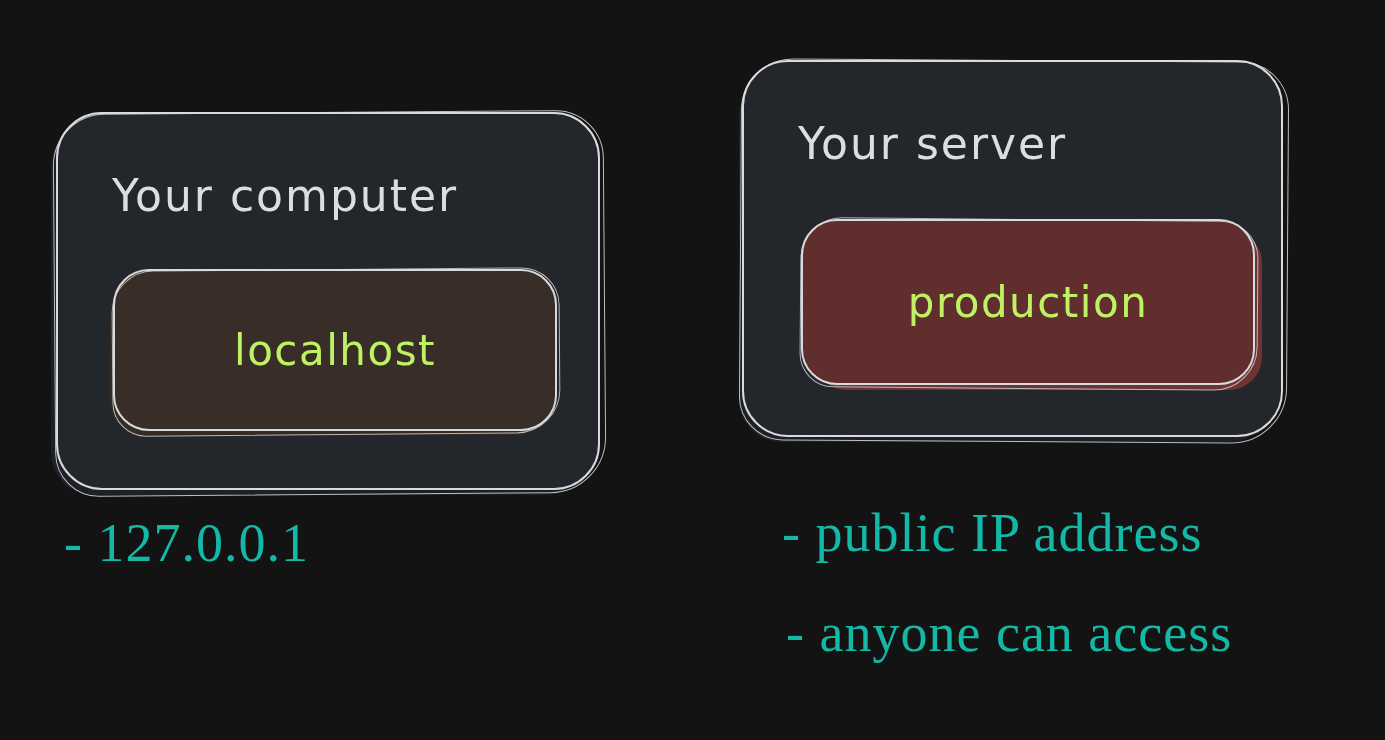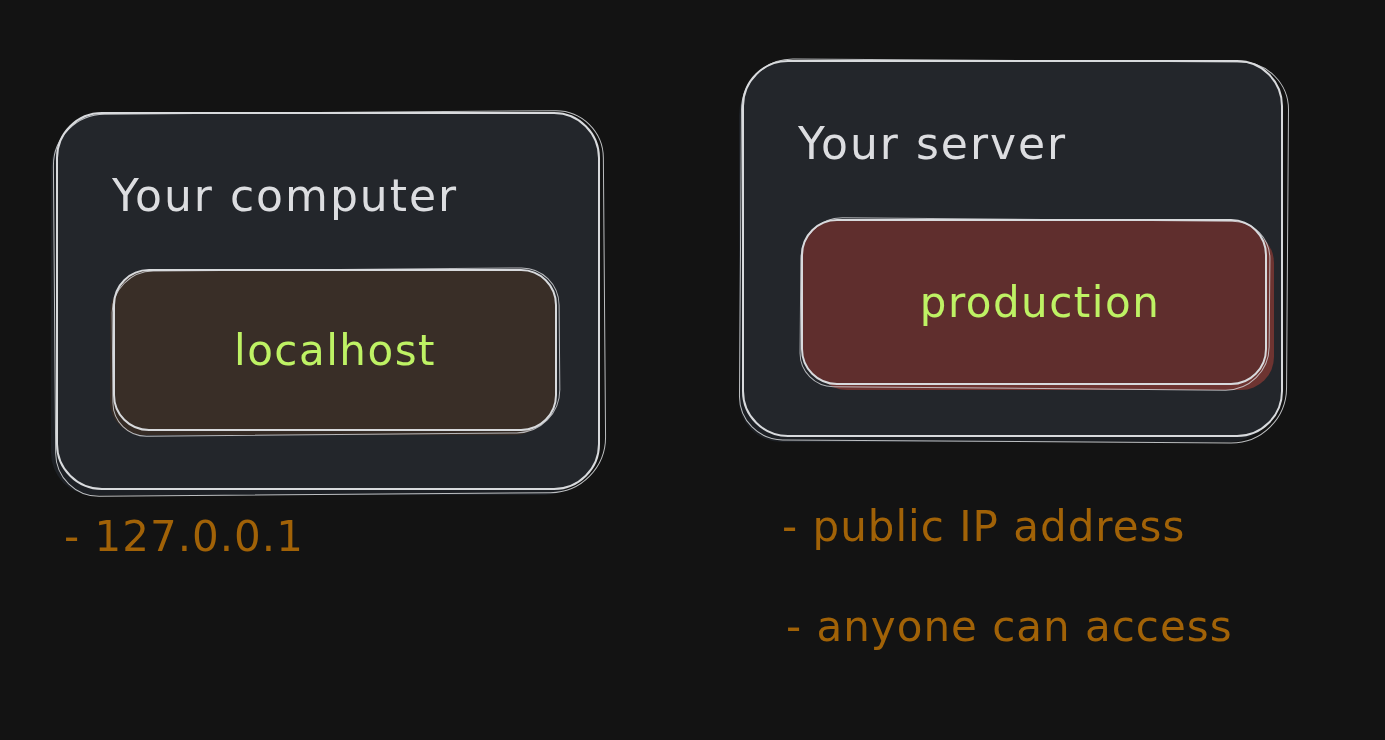--- a/index.html
+++ b/index.html
@@ -84,45 +84,46 @@
   #localhost-box::before { transform: rotate(-0.5deg); }
   #production-box {
     left: 57px; top: 157px;
     width: 450px; height: 162px;
     box-shadow: 10px 8px 0 -3px #6e3431;
   }
 
   
   .note {
     position: absolute;
-    font-size: 42px;
+    font-size: 54px;
     letter-spacing: 1px;
-    color: #a16207;
+    color: #14b8a6;
     white-space: nowrap;
+    font-family: Liberation Serif, serif;
   }
   #note-localhost-ip     { left: 64px;  top: 512px; }
   #note-localhost-access { left: 42px;  top: 608px; }
   #note-production-ip    { left: 782px; top: 502px; }
   #note-production-access{ left: 786px; top: 602px; }
 </style>
 </head>
 <body>
 
 <div class="canvas">
 
   <div class="outer-box" id="your-computer-box" style="background-color: rgb(35, 38, 43);">
     <div class="box-title">Your computer</div>
     <div class="inner-box" id="localhost-box" style="background-color: rgb(57, 46, 39);">
       <span>localhost</span>
     </div>
   </div>
 
   <div class="outer-box" id="live-server-box" style="background-color: rgb(35, 38, 43);">
     <div class="box-title">Your server</div>
-    <div class="inner-box" id="production-box" style="background-color: rgb(95, 46, 45); padding-left: 12px;">
+    <div class="inner-box" id="production-box" style="background-color: rgb(95, 46, 45);">
       <span>production</span>
     </div>
   </div>
 
   <div class="note" id="note-localhost-ip">- 127.0.0.1</div>
 
   <div class="note" id="note-production-ip">- public IP address</div>
   <div class="note" id="note-production-access">- anyone can access</div>
 
 </div>

